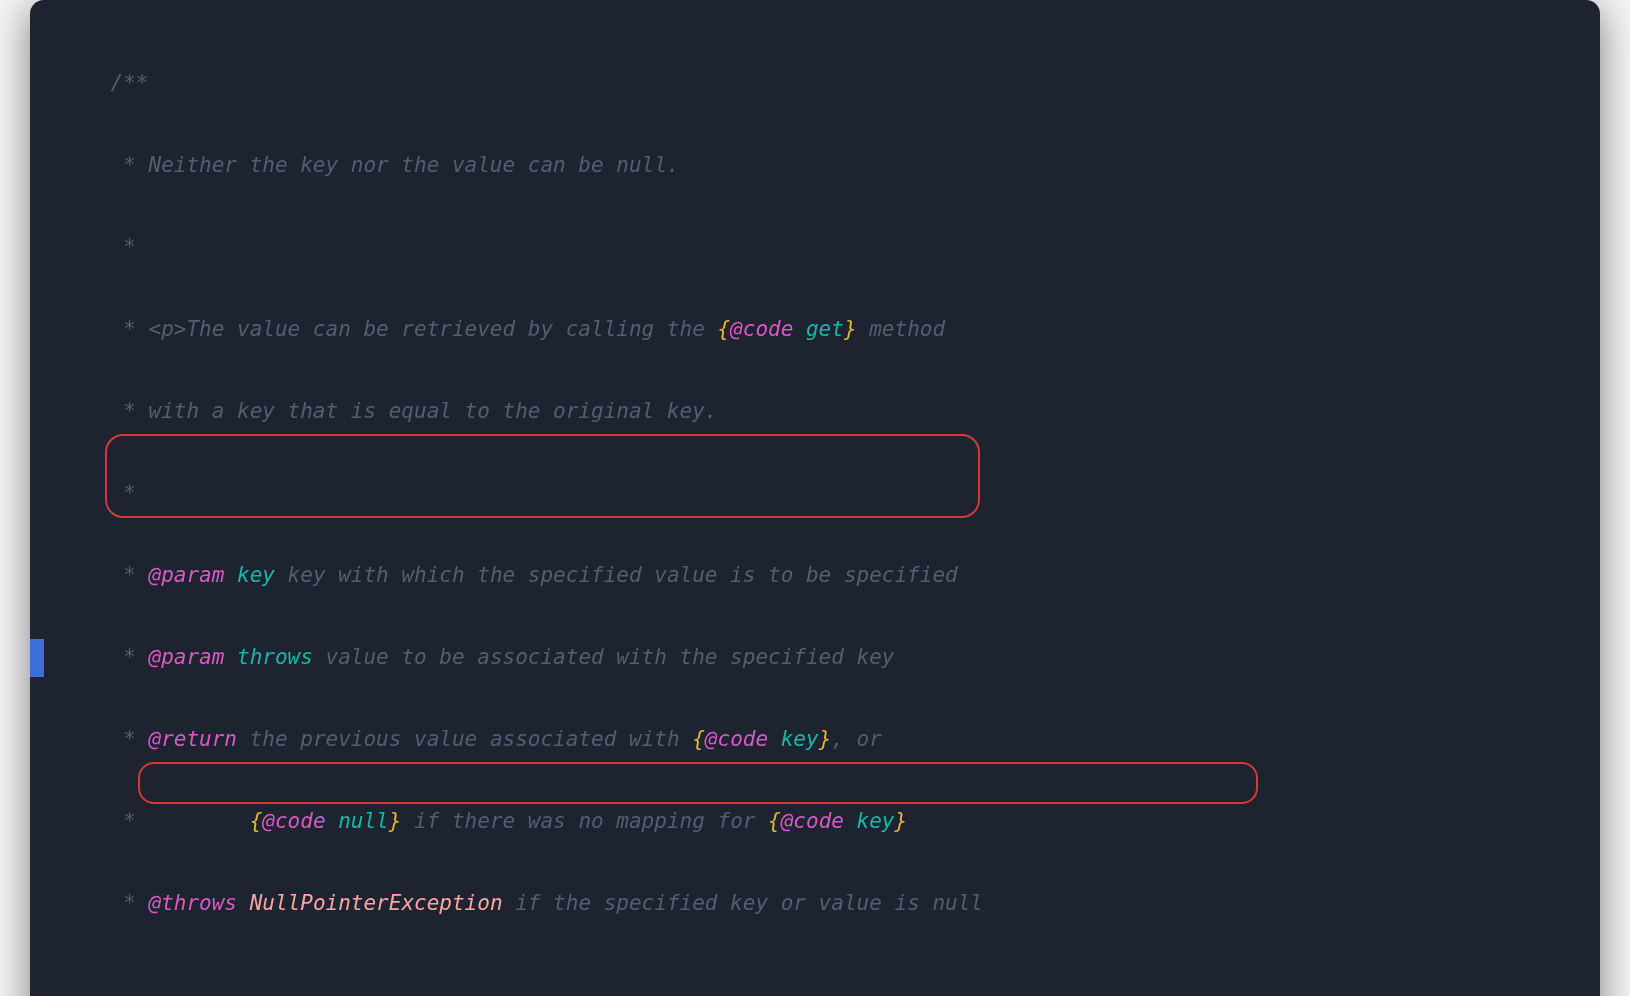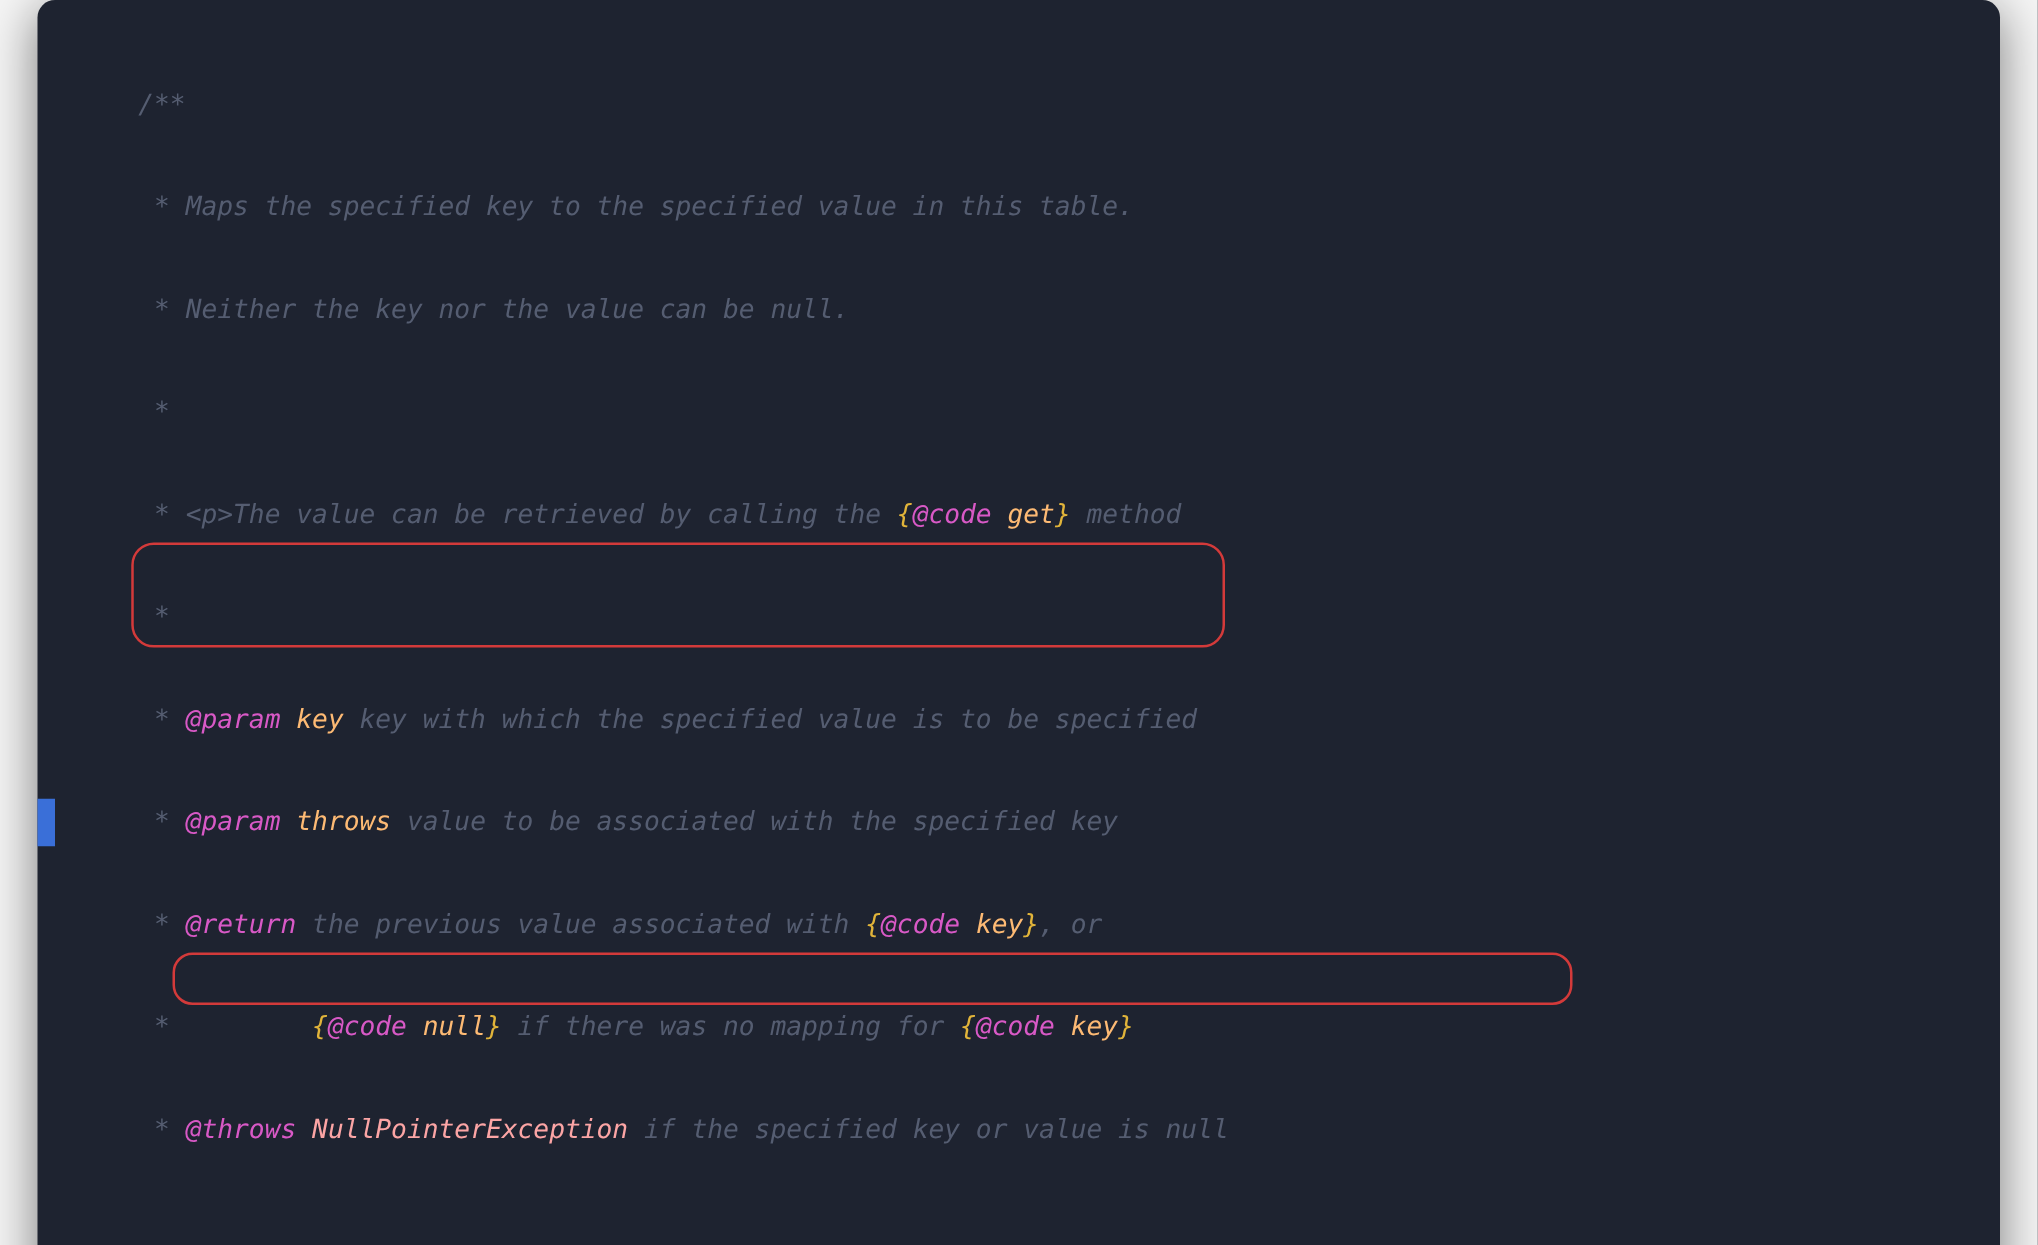--- a/index.html
+++ b/index.html
@@ -26,21 +26,21 @@
     color: #616c84;
     white-space: pre;
     padding-left: 30px;
     position: relative;
   }
   .line { position: relative; display: block; min-height: 41px; }
   .c-comment { color: #555d71; font-style: italic; }
   .c-star    { color: #555d71; }
   .c-tag     { color: #d859c6; }
   .c-brace-tag { color: #e1b43a; }
-  .c-tag-text { color: #fdba74; text-align: right; }
+  .c-tag-text { color: #14b8a6; text-align: right; }
   .c-throws-name { color: #fca5a5; font-style: italic; }
   .hl-box1 {
     position: absolute;
     border: 2px solid #d33a3a;
     border-radius: 18px;
     left: 75px;
     top: 434px;
     width: 875px;
     height: 84px;
     pointer-events: none;
@@ -70,24 +70,24 @@
 </head>
 <body>
 
 <div class="wrapper">
   <div class="caret-line"></div>
   <div class="hl-box1"></div>
   <div class="hl-box2"></div>
 
   <div class="code">
 <span class="line">    <span class="c-comment">/**</span></span>
-<span class="line">    <span class="c-comment"> * Maps the specified key to the specified value in this table.</span></span>
 <span class="line">    <span class="c-comment"> * Neither the key nor the value can be null.</span></span>
 <span class="line">    <span class="c-comment"> *</span></span>
 <span class="line">    <span class="c-comment"> * &lt;p&gt;The value can be retrieved by calling the </span><span class="c-brace-tag">{</span><span class="c-tag">@code</span><span class="c-tag-text"> get</span><span class="c-brace-tag">}</span><span class="c-comment"> method</span></span>
+<span class="line">    <span class="c-comment"> * with a key that is equal to the original key.</span></span>
 <span class="line">    <span class="c-comment"> *</span></span>
 <span class="line">    <span class="c-star"> * </span><span class="c-tag">@param</span><span class="c-tag-text"> key</span><span class="c-comment"> key with which the specified value is to be specified</span></span>
 <span class="line">    <span class="c-star"> * </span><span class="c-tag">@param</span><span class="c-tag-text"> throws</span><span class="c-comment"> value to be associated with the specified key</span></span>
 <span class="line">    <span class="c-star"> * </span><span class="c-tag">@return</span><span class="c-comment"> the previous value associated with </span><span class="c-brace-tag">{</span><span class="c-tag">@code</span><span class="c-tag-text"> key</span><span class="c-brace-tag">}</span><span class="c-comment">, or</span></span>
 <span class="line">    <span class="c-comment"> *         </span><span class="c-brace-tag">{</span><span class="c-tag">@code</span><span class="c-tag-text"> null</span><span class="c-brace-tag">}</span><span class="c-comment"> if there was no mapping for </span><span class="c-brace-tag">{</span><span class="c-tag">@code</span><span class="c-tag-text"> key</span><span class="c-brace-tag">}</span></span>
 <span class="line">    <span class="c-star"> * </span><span class="c-tag">@throws</span><span class="c-throws-name"> NullPointerException</span><span class="c-comment"> if the specified key or value is null</span></span>
 
 
 
 

